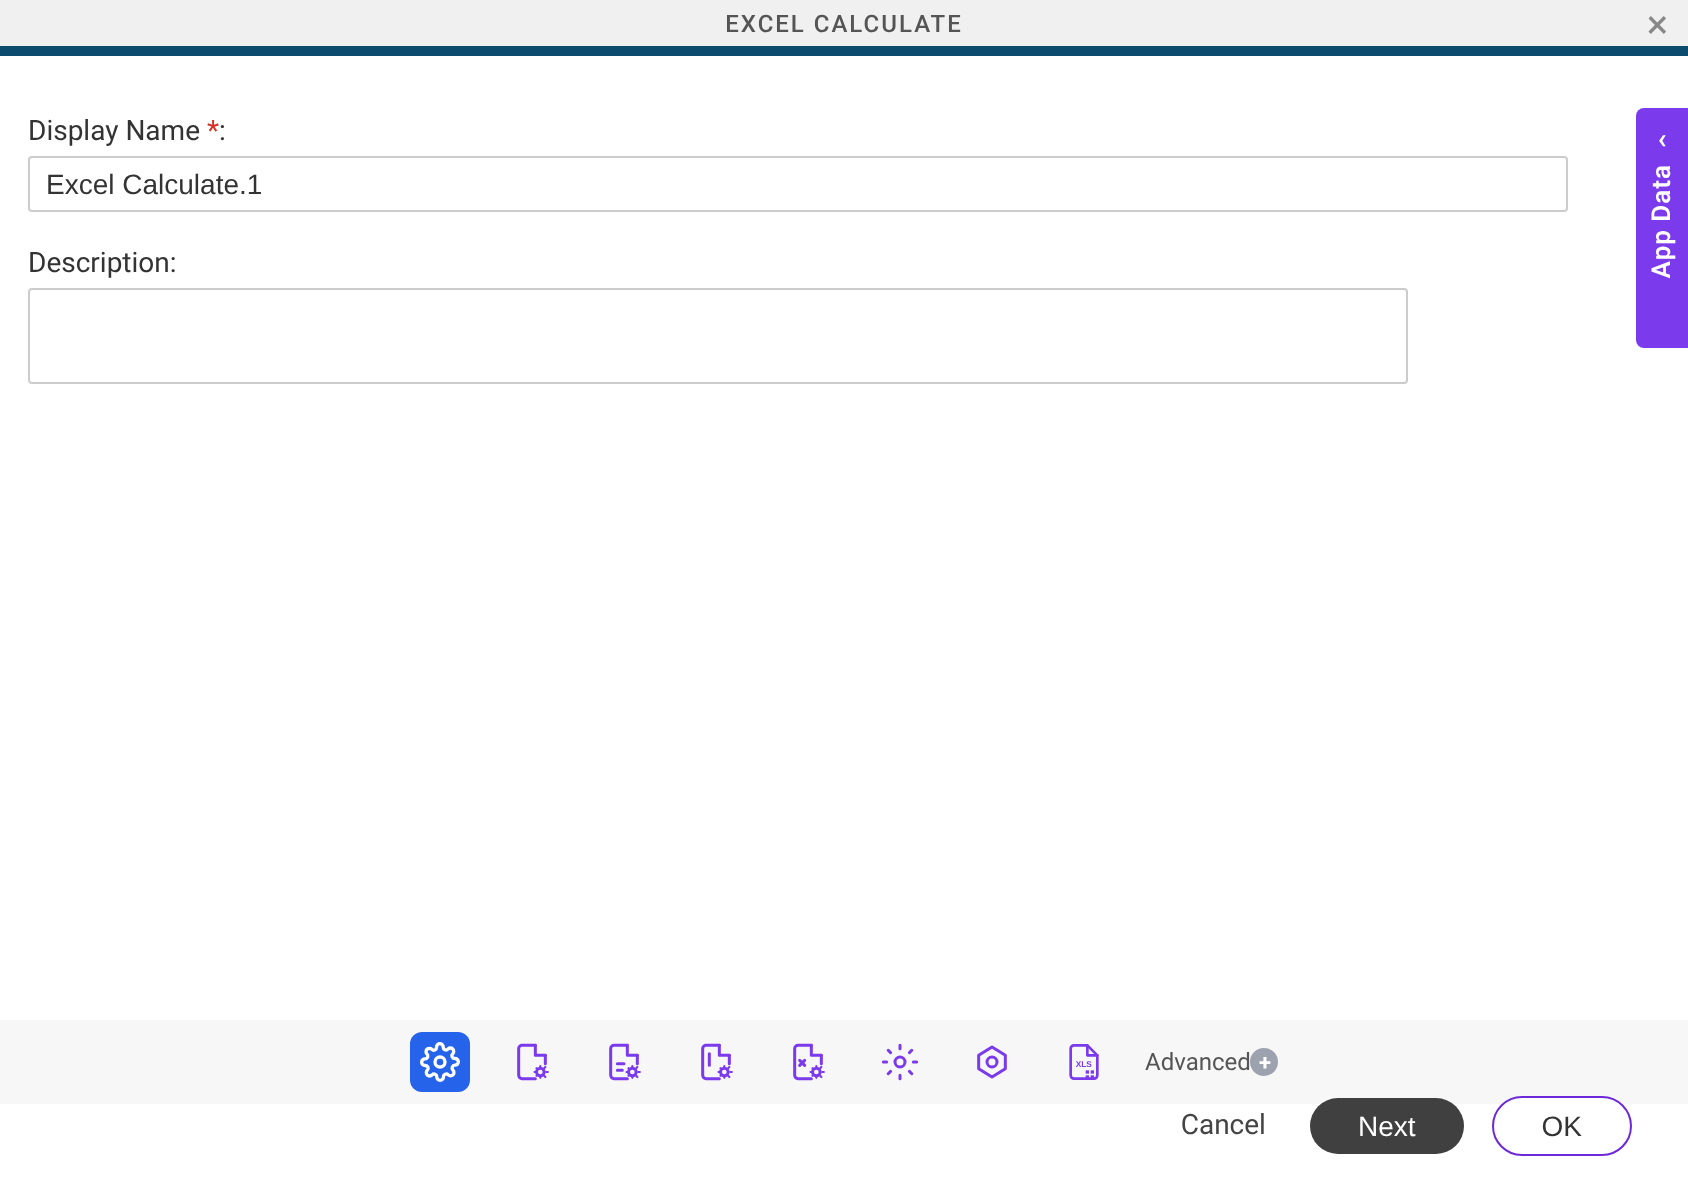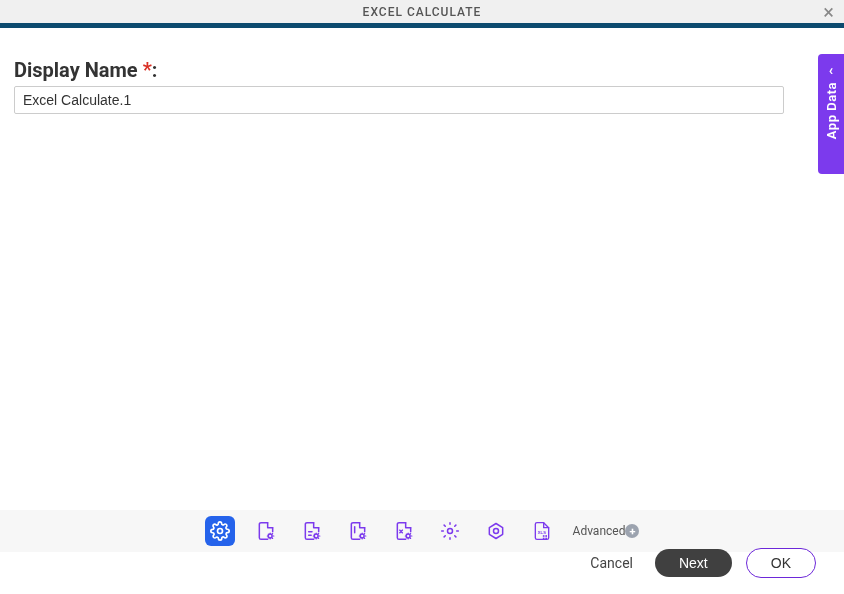--- a/index.html
+++ b/index.html
@@ -49,25 +49,24 @@
     font-size: 19px;
     font-weight: 600;
     color: #333;
   }
   .info-icon {
     width: 16px;
     height: 16px;
     display: inline-flex;
   }
   .field-label {
-    font-size: 20px;
+    font-size: 14px;
     color: #333;
     margin-bottom: 4px;
     display: block;
-    font-weight: bold;
   }
   .required { color: #d93025; }
   .text-input {
     width: 770px;
     height: 28px;
     border: 1px solid #ccc;
     border-radius: 2px;
     padding: 4px 8px;
     font-size: 14px;
     color: #333;
@@ -207,20 +206,24 @@
 <div class="content">
 
   <div class="field-group">
     <label class="field-label">
       <span>Display Name</span>
       <span class="required">*</span><span>:</span>
     </label>
     <input type="text" class="text-input" value="Excel Calculate.1" style="">
   </div>
 
+  <div class="field-group">
+    <label class="field-label">Description:</label>
+    <textarea class="textarea" style=""></textarea>
+  </div>
 </div>
 
 <div class="side-tab">
   <span class="chev">‹</span>
   <span class="side-tab-label">App Data</span>
 </div>
 
 <div class="bottom-region">
   <div class="toolbar">
 

